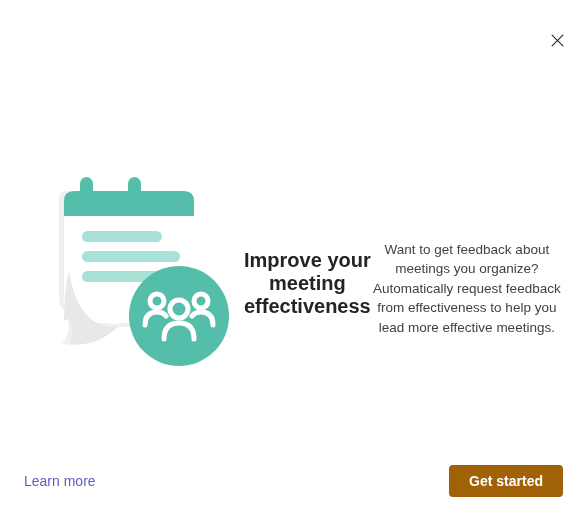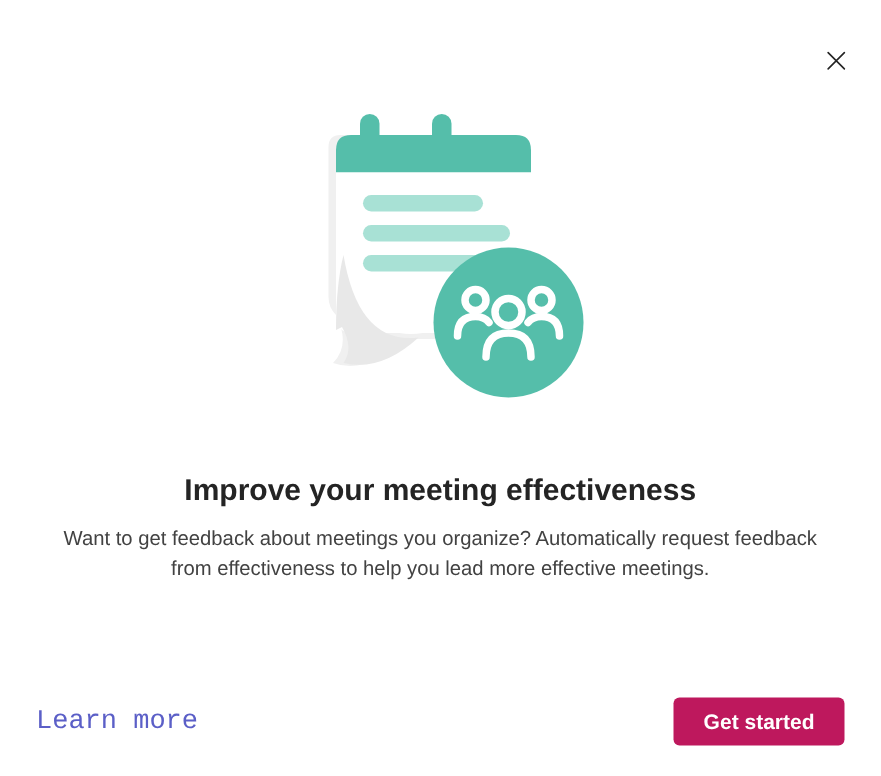--- a/index.html
+++ b/index.html
@@ -18,21 +18,21 @@
       width: 20px;
       height: 20px;
       cursor: pointer;
       display: flex;
       align-items: center;
       justify-content: center;
       color: #242424;
     }
     .content {
       display: flex;
-      flex-direction: column;
+      flex-direction: row;
       align-items: center;
       padding: 60px 24px 0;
       height: 100%;
     }
     .illustration {
       width: 220px;
       height: 210px;
       margin-top: 10px;
       margin-bottom: 36px;
       position: relative;
@@ -55,27 +55,26 @@
       position: absolute;
       bottom: 20px;
       left: 24px;
       right: 24px;
       display: flex;
       justify-content: space-between;
       align-items: center;
     }
     .learn-more {
       color: #5B5FC7;
-      font-size: 18px;
+      font-size: 14px;
       text-decoration: none;
       cursor: pointer;
-      font-family: Liberation Mono, monospace;
     }
     .get-started {
-      background: #be185d;
+      background: #a16207;
       color: #fff;
       border: none;
       border-radius: 4px;
       padding: 8px 20px;
       font-size: 14px;
       font-weight: 600;
       cursor: pointer;
       font-family: inherit;
     }
   </style>

